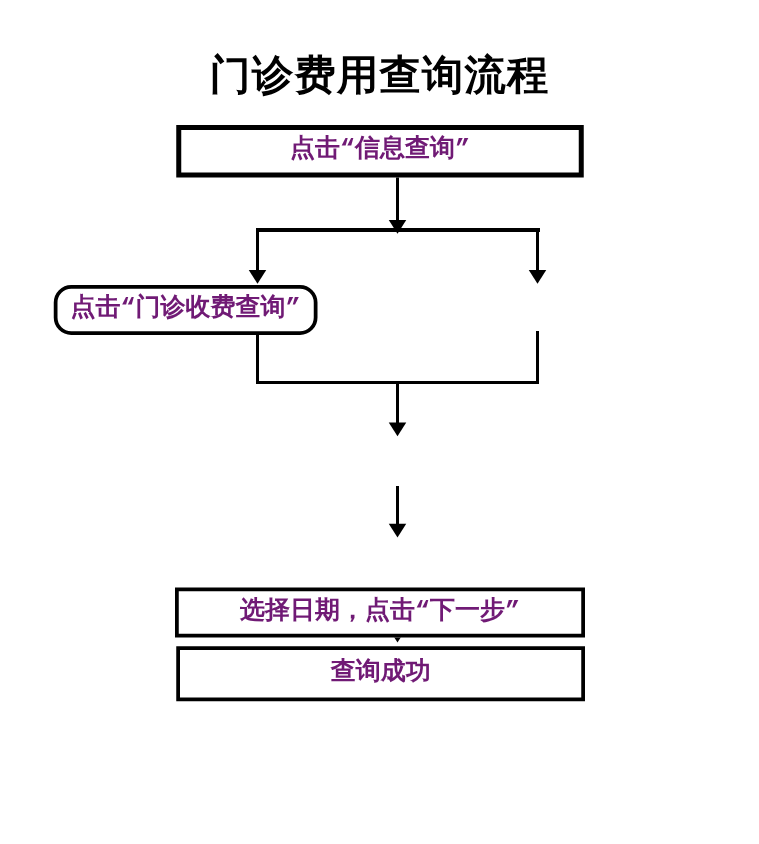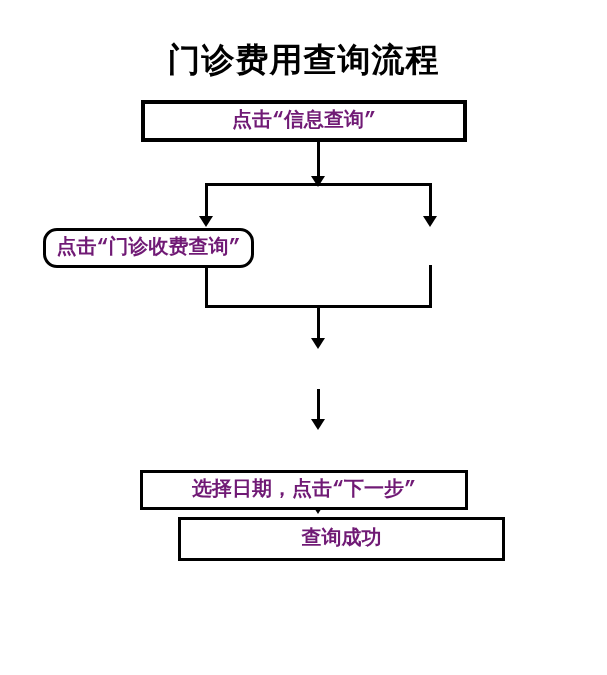--- a/index.html
+++ b/index.html
@@ -47,21 +47,21 @@
     color: #701a75;
     font-size: 20px;
     white-space: nowrap;
     line-height: 1;
   }
   .box-step1       { left: 141px; top: 100px; width: 326px; height: 42px; border-width: 4px; }
   .box-branch-left { left: 43px;  top: 228px; width: 211px; height: 40px; border-radius: 14px; }
   .box-branch-right{ left: 353px; top: 228px; width: 219px; height: 39px; }
   .box-insert      { left: 140px; top: 350px; width: 328px; height: 40px; }
   .box-date        { left: 140px; top: 433px; width: 328px; height: 40px; margin-top: 37px; }
-  .box-success     { left: 141px; top: 517px; width: 327px; height: 44px; margin-left: 37px; }
+  .box-success     { left: 141px; top: 517px; width: 327px; height: 44px; }
 </style>
 </head>
 <body>
 
 <div class="canvas">
 
   <div class="diagram-title">门诊费用查询流程</div>
 
   <svg class="connector-svg" viewBox="0 0 607 675" xmlns="http://www.w3.org/2000/svg">
 

